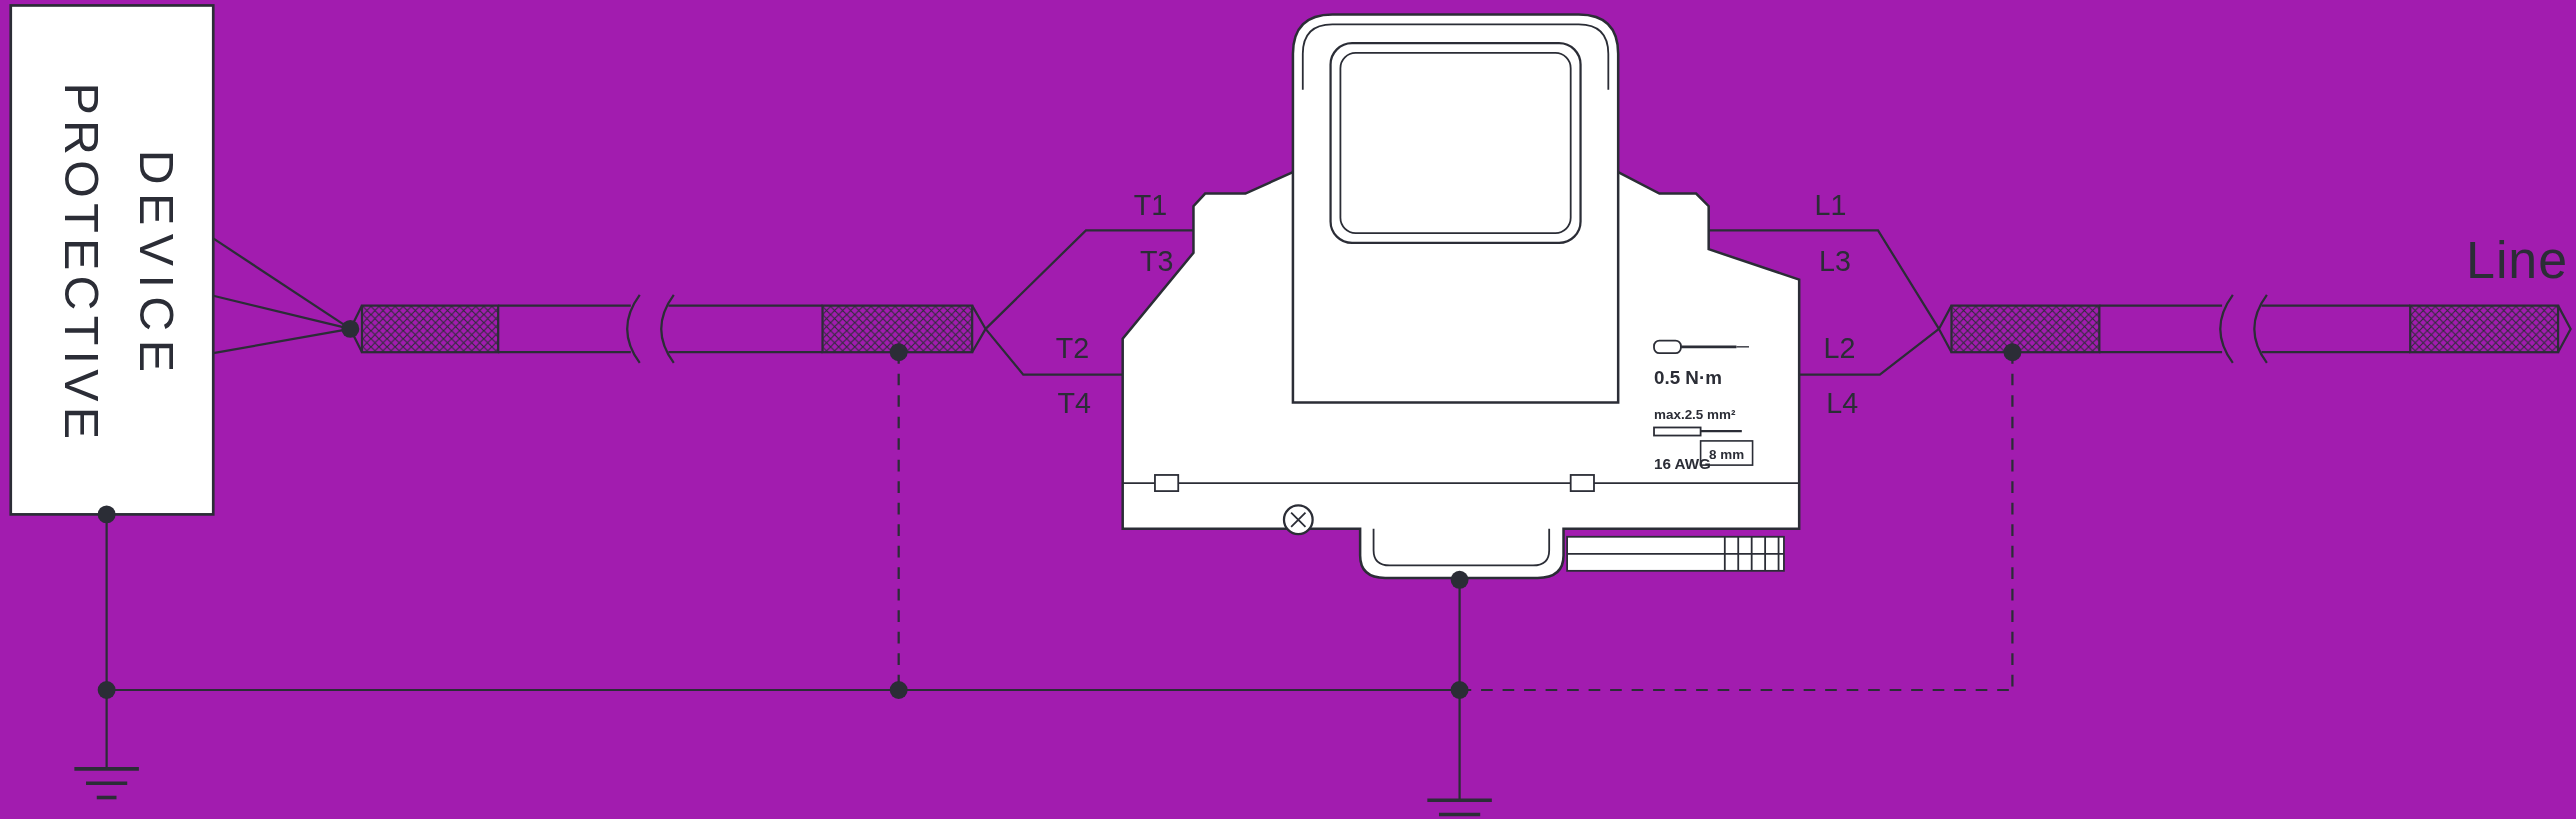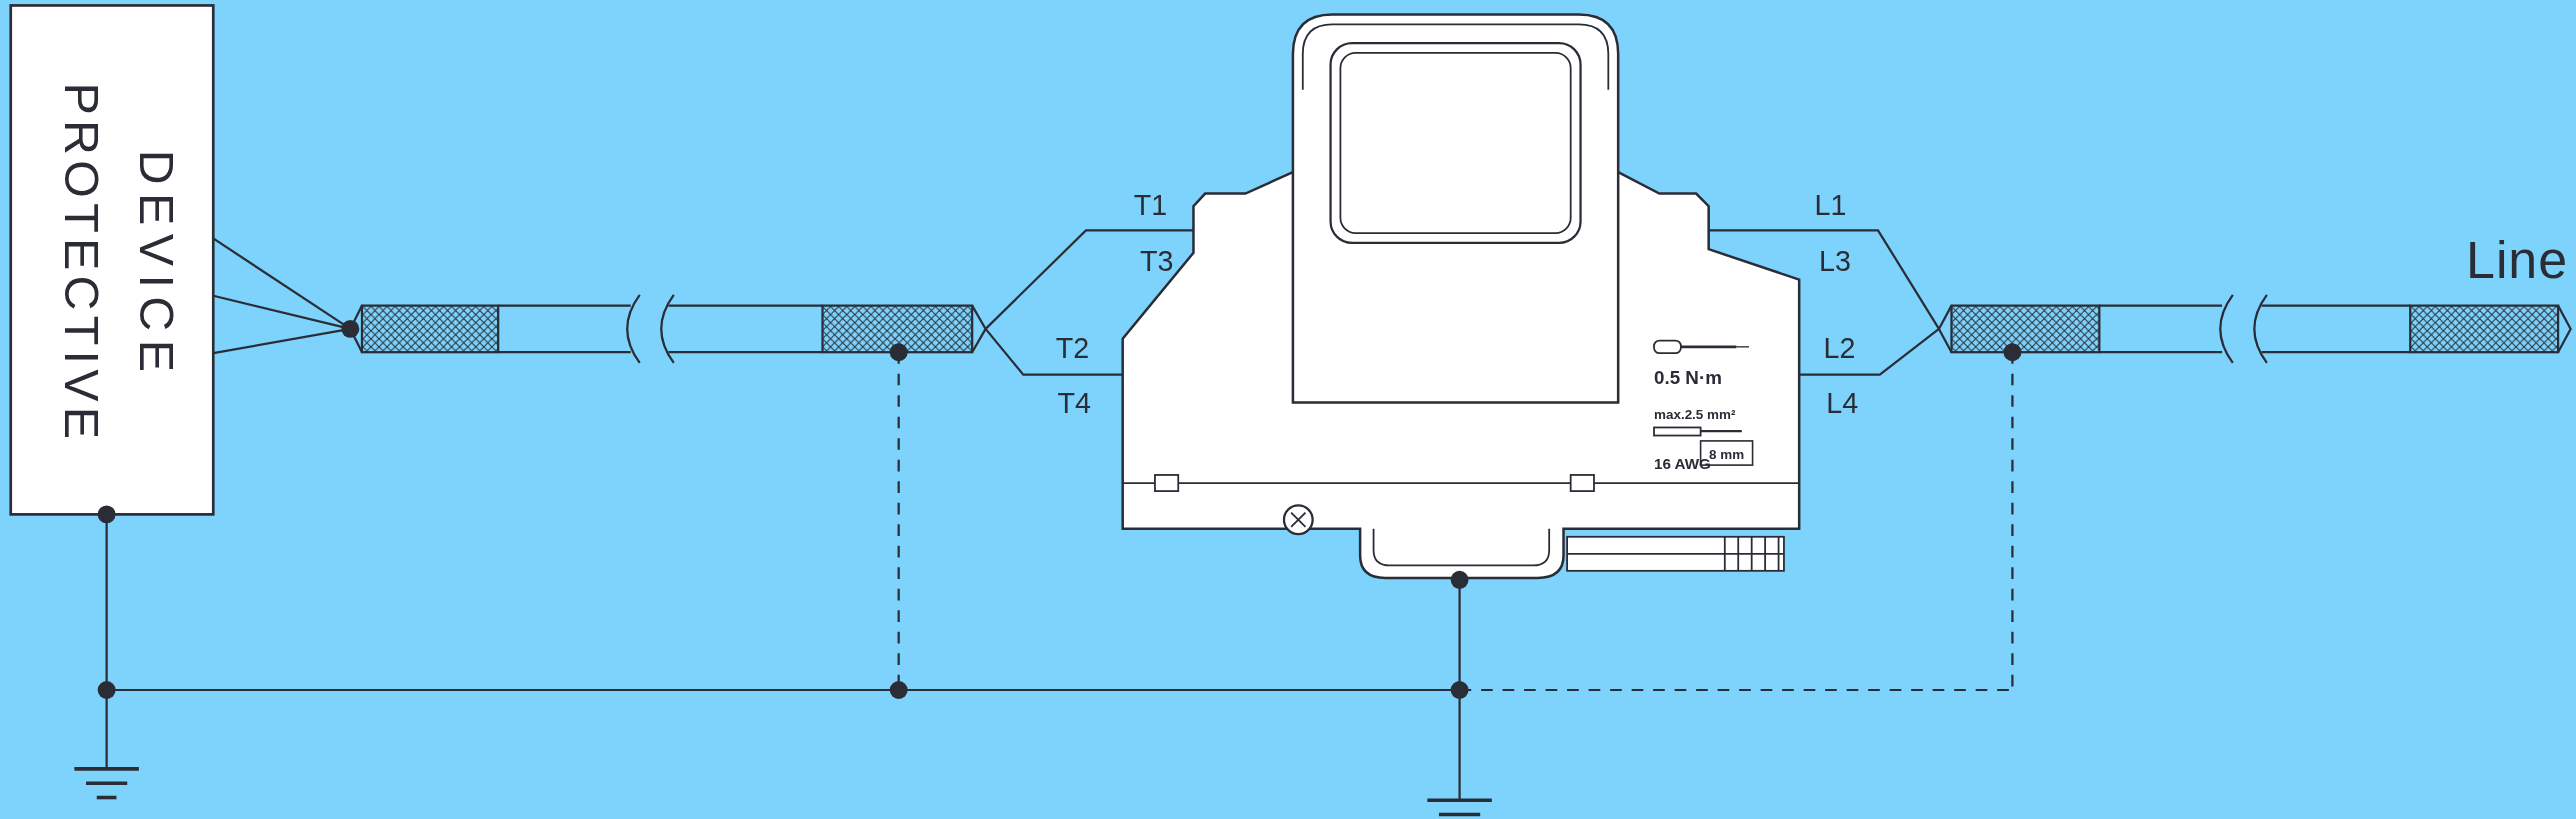--- a/index.html
+++ b/index.html
@@ -1,16 +1,16 @@
 <!DOCTYPE html>
 <html style="font-size:14.3px"><head>
 <meta charset="utf-8">
 <style>
   html,body { margin:0; padding:0; background:#ffffff; }
-  .stage { width:2576px; height:820px; position:relative; background:#7dd3fc; }
+  .stage { width:2576px; height:820px; position:relative; background:#a21caf; }
   svg { display:block; }
   .ln   { stroke:#2b2d36; stroke-width:2.5; fill:none; }
   .ln3  { stroke:#2b2d36; stroke-width:3; fill:none; }
   .ln2  { stroke:#2b2d36; stroke-width:2; fill:none; }
   .gnd  { stroke:#2b2d36; stroke-width:4; fill:none; }
   .dashed { stroke-dasharray:13 11; }
   .white { fill:#ffffff; }
   .dot  { fill:#2b2d36; stroke:none; }
   text  { fill:#2b2d36; font-family:"Liberation Sans", sans-serif; }
   .term     { font-size:32px; text-anchor:middle; }

